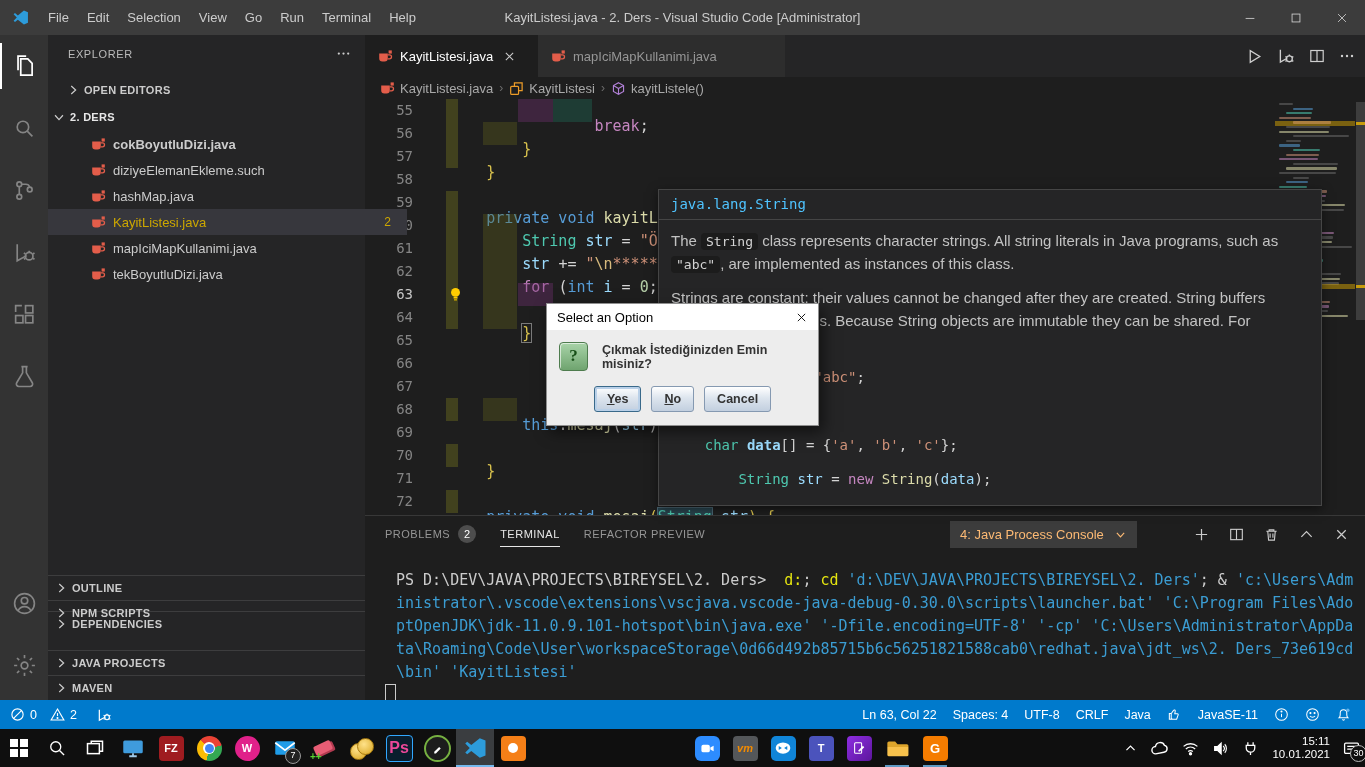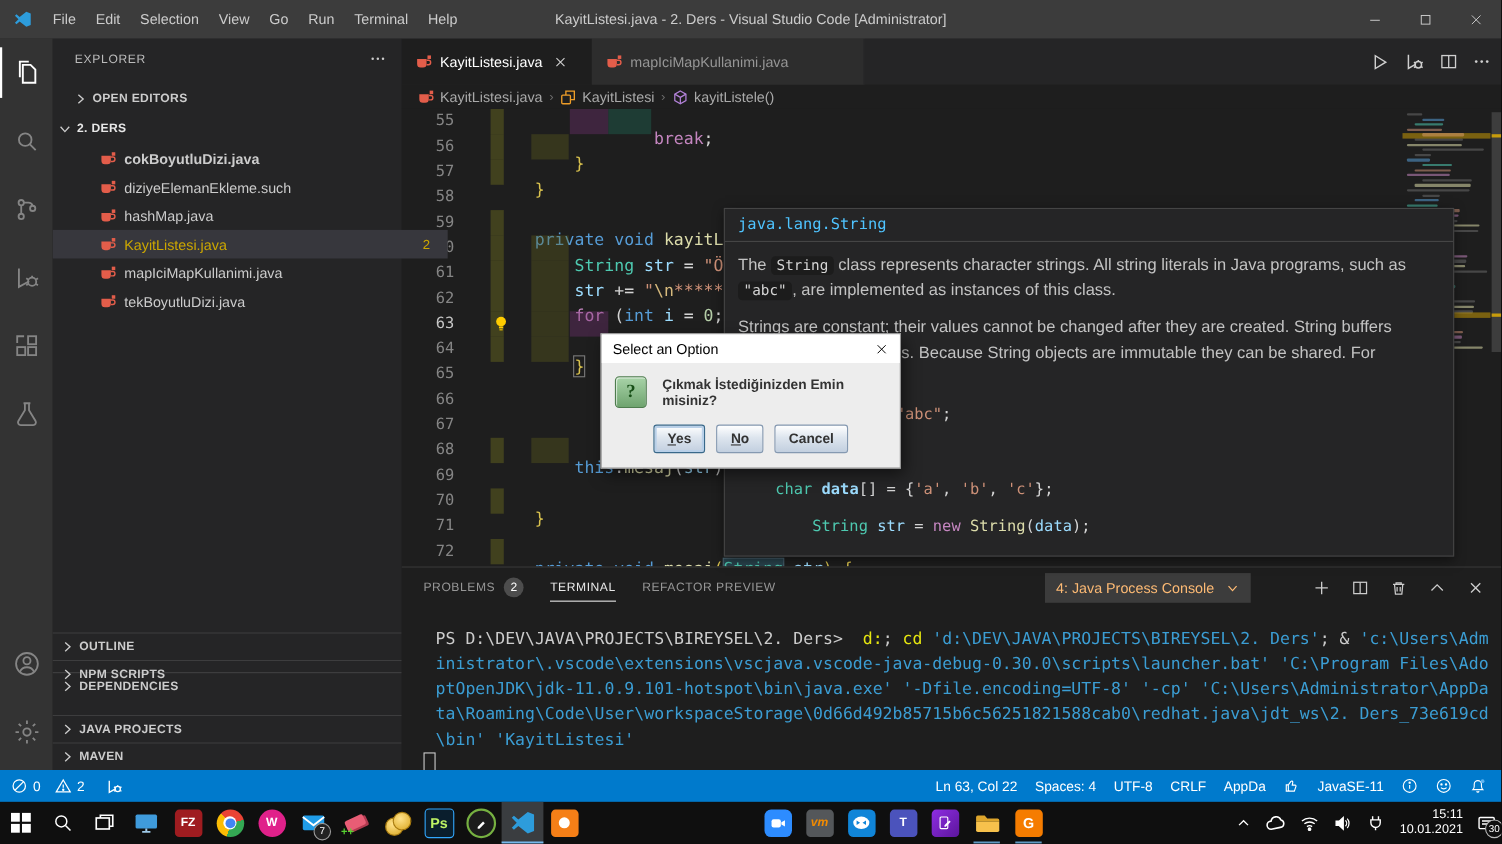--- a/index.html
+++ b/index.html
@@ -701,21 +701,21 @@
             <circle cx="16.5" cy="15.5" r="3.6"></circle>
             <path d="M16.5 11.9v-1.6M13 13.5l-1.6-1M20 13.5l1.6-1M13 17.5l-1.6 1M20 17.5l1.6 1"></path>
           </svg>
         </span>
       </div>
     <div class="sb-right" id="status-right">
         <span class="sb-item">Ln 63, Col 22</span>
         <span class="sb-item">Spaces: 4</span>
         <span class="sb-item">UTF-8</span>
         <span class="sb-item">CRLF</span>
-        <span class="sb-item">AppDa</span>
+        <span class="sb-item">Java</span>
         <span class="sb-item">
           <svg width="15" height="15" viewBox="0 0 16 16" stroke="currentColor" fill="none" stroke-width="1.1">
             <path d="M2.5 7h2v6h-2zM4.5 12.3l1.2.7h4.6l1.6-4.6a.9.9 0 0 0-.85-1.2H8.3l.5-2.8a1 1 0 0 0-1.8-.75L4.5 7z"></path>
           </svg>
         </span>
         <span class="sb-item">JavaSE-11</span>
         <span class="sb-item">
           <svg width="15" height="15" viewBox="0 0 16 16" stroke="currentColor" fill="none" stroke-width="1.1">
             <circle cx="8" cy="8" r="6.2"></circle>
             <path d="M8 7.2v3.6"></path>
@@ -791,21 +791,21 @@
         <div style="width: 18px; height: 10px; background: rgb(232, 93, 117); border-radius: 2px; transform: rotate(-25deg); box-shadow: rgb(178, 58, 80) 2px 2px 0px;"></div>
         <div style="position: absolute; bottom: 5px; left: 6px; color: rgb(87, 209, 49); font-size: 10px; font-weight: bold;">++</div>
       </div>
       <div class="tb-item">
         <div style="position: relative; width: 24px; height: 24px;">
           <div class="coin" style="width: 15px; height: 15px; left: 1px; top: 7px;"></div>
           <div class="coin" style="width: 15px; height: 15px; left: 8px; top: 2px;"></div>
         </div>
       </div>
       <div class="tb-item">
-        <div class="tile" style="height: 25px; width: 25px; background: rgb(10, 30, 45); color: #bef264; font-size: 13px; border-radius: 4px; border: 1.5px solid rgb(49, 168, 255);">Ps</div>
+        <div class="tile" style="height: 25px; width: 25px; background: rgb(10, 30, 45); color: #ec4899; font-size: 16px; border-radius: 4px; border: 1.5px solid rgb(49, 168, 255);">Ps</div>
       </div>
       <div class="tb-item">
         <div style="width: 23px; height: 23px; border-radius: 50%; background: rgb(28, 28, 28); border: 2.5px solid rgb(118, 176, 65); display: flex; align-items: center; justify-content: center;">
           <svg width="13" height="13" viewBox="0 0 16 16">
             <path d="M4 12l6-6 2 2-6 6H4z" fill="#fff"></path>
           </svg>
         </div>
       </div>
       <div class="tb-item activeapp">
         <svg width="24" height="24" viewBox="0 0 16 16">

